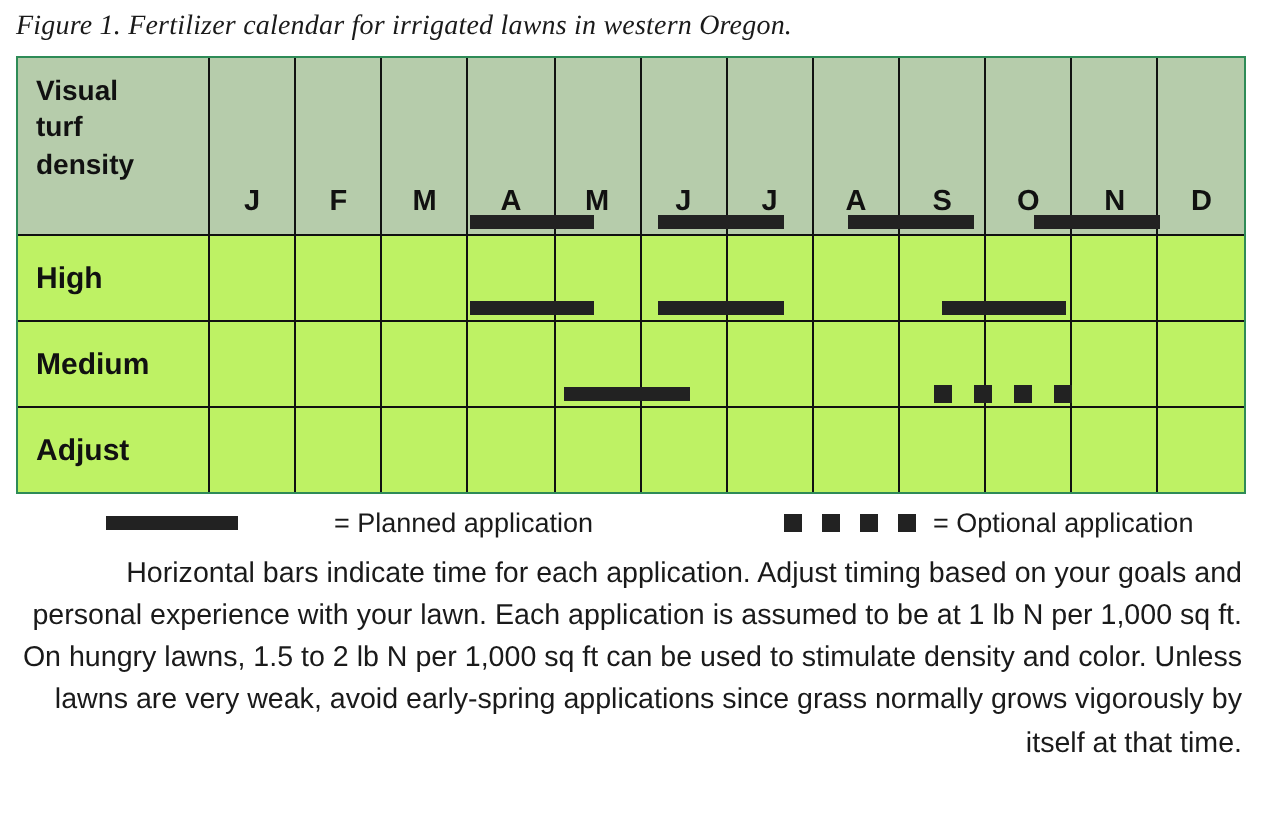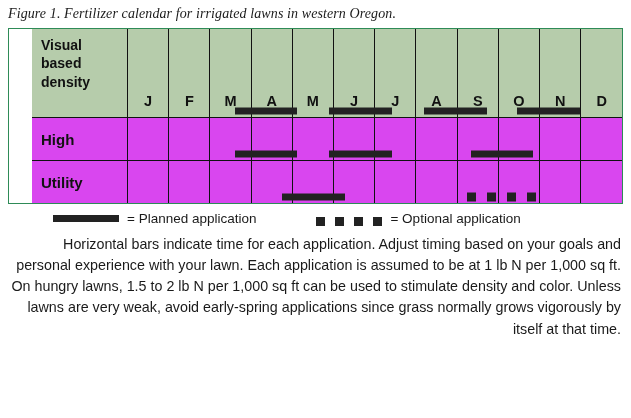--- a/index.html
+++ b/index.html
@@ -26,21 +26,20 @@
     letter-spacing: 0.1px;
     white-space: nowrap;
   }
 
   
   .cal-wrap {
     margin: 0 8px 0 8px;
     border: 1.5px solid #2e8b57;
     background: #ffffff;
     box-sizing: border-box;
-    padding-left: 23px;
   }
   table.calendar {
     border-collapse: collapse;
     width: 100%;
     table-layout: fixed;
   }
   table.calendar td, table.calendar th {
     border: 1px solid #111111;
     padding: 0;
     margin: 0;
@@ -71,21 +70,21 @@
     font-size: 14px;
   }
   th.month {
     padding-bottom: 8px !important;
   }
   th.corner .corner-lines { display: block; }
   th.corner .corner-lines span { display: block; }
 
   tbody td {
     height: 42px;
-    background: #d946ef;
+    background: #bef264;
     position: relative;
   }
   td.rowlabel {
     text-align: left;
     padding-left: 9px !important;
     font-size: 15px;
     font-weight: bold;
     color: #111111;
     vertical-align: middle;
   }
@@ -120,22 +119,22 @@
     margin: 7px 8px 0 8px;
     display: flex;
     align-items: center;
     font-size: 13.5px;
     color: #1a1a1a;
   }
   .legend-item {
     display: flex;
     align-items: center;
   }
-  .legend-item.planned { margin-left: 45px; }
-  .legend-item.optional { margin-left: 60px; align-items: flex-end; }
+  .legend-item.planned { margin-left: 45px; gap: 40px; }
+  .legend-item.optional { margin-left: 96px; }
   .legend-solid {
     width: 66px;
     height: 7px;
     background: #222222;
     margin-right: 8px;
   }
   .legend-dashes {
     width: 66px;
     height: 9px;
     margin-right: 8px;
@@ -165,21 +164,21 @@
 
 <div class="fig-caption">Figure 1. Fertilizer calendar for irrigated lawns in western Oregon.</div>
 
 <div class="cal-wrap">
   <table class="calendar">
     <thead>
       <tr>
         <th class="corner">
           <span class="corner-lines">
             <span>Visual</span>
-            <span>based</span>
+            <span>turf</span>
             <span>density</span>
           </span>
         </th>
         <th class="month">J</th>
         <th class="month">F</th>
         <th class="month">M</th>
         <th class="month">A</th>
         <th class="month">M</th>
         <th class="month">J</th>
         <th class="month">J</th>
@@ -200,21 +199,36 @@
         <td></td>
         <td></td>
         <td></td>
         <td></td>
         <td></td>
         <td></td>
         <td></td>
         <td></td>
       </tr>
       <tr>
-        <td class="rowlabel">Utility</td>
+        <td class="rowlabel">Medium</td>
+        <td></td>
+        <td></td>
+        <td></td>
+        <td></td>
+        <td></td>
+        <td></td>
+        <td></td>
+        <td></td>
+        <td></td>
+        <td></td>
+        <td></td>
+        <td></td>
+      </tr>
+      <tr>
+        <td class="rowlabel">Adjust</td>
         <td></td>
         <td></td>
         <td></td>
         <td></td>
         <td></td>
         <td></td>
         <td></td>
         <td></td>
         <td></td>
         <td></td>

